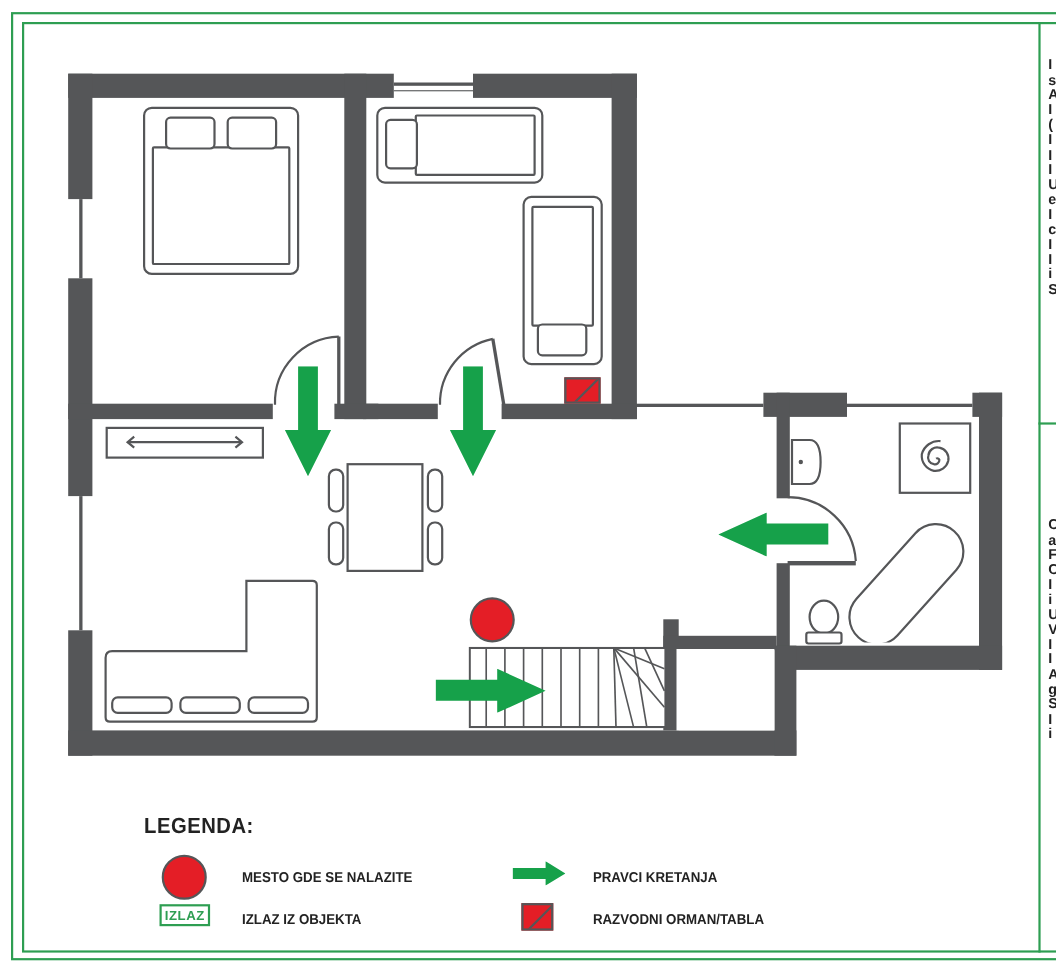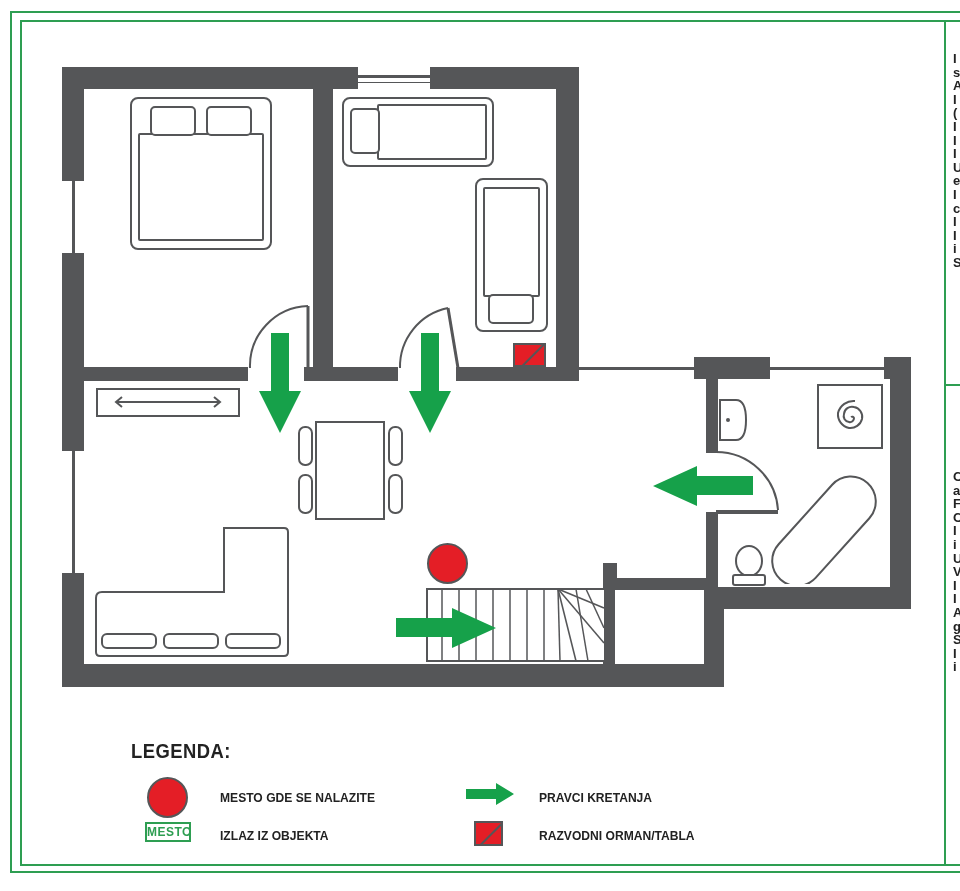--- a/index.html
+++ b/index.html
@@ -200,17 +200,17 @@
 <div class="legend-title">LEGENDA:</div>
 
 <div class="red-dot" style="left:147px;top:777px;width:41px;height:41px;"></div>
 <div class="legend-text" style="left:220px;top:790px;">MESTO GDE SE NALAZITE</div>
 
 <svg class="abs" style="left:466px;top:783px;" width="48" height="22" viewBox="0 0 48 22">
   <polygon points="0,6 30,6 30,0 48,11 30,22 30,16 0,16" fill="#16a14a"></polygon>
 </svg>
 <div class="legend-text" style="left:539px;top:790px;">PRAVCI KRETANJA</div>
 
-<div class="izlaz-badge">MESTO</div>
+<div class="izlaz-badge">IZLAZ</div>
 <div class="legend-text" style="left:220px;top:828px;">IZLAZ IZ OBJEKTA</div>
 
 <div class="panel-box" style="left:474px;top:821px;width:29px;height:25px;"></div>
 <div class="legend-text" style="left:539px;top:828px;">RAZVODNI ORMAN/TABLA</div>
 
 </body></html>

